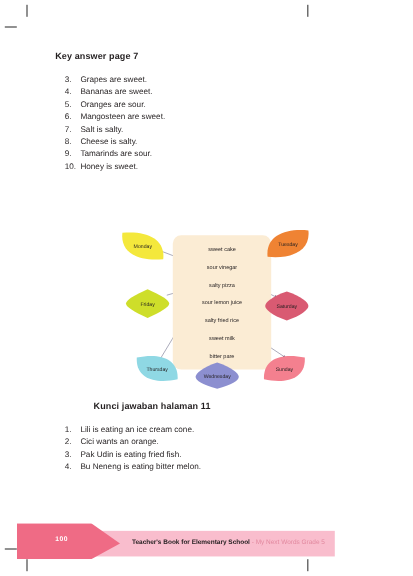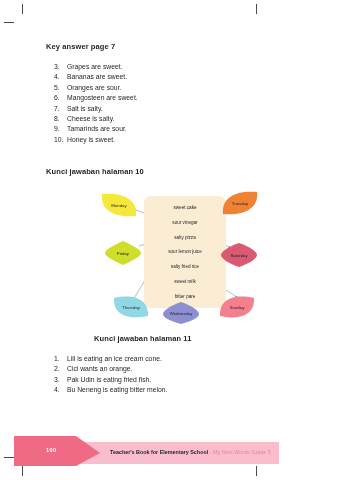--- a/index.html
+++ b/index.html
@@ -44,21 +44,21 @@
   .heading {
     position: absolute;
     font-size: 7.5px;
     font-weight: bold;
     color: #231f20;
     letter-spacing: 0.1px;
     white-space: nowrap;
   }
   .h-key   { left: 32px; top: 28px; }
   .h-k10   { left: 32px; top: 153px; }
-  .h-k11   { left: 48px; top: 320px; padding-left: 32px; }
+  .h-k11   { left: 32px; top: 320px; padding-left: 32px; }
 
   ol.answers {
     position: absolute;
     margin: 0;
     padding: 0;
     list-style: none;
     font-size: 6.8px;
     color: #231f20;
     line-height: 10.4px;
   }
@@ -244,21 +244,20 @@
       <li>
           <span class="num">9.</span>
           <span class="txt">Tamarinds are sour.</span>
         </li>
       <li>
           <span class="num">10.</span>
           <span class="txt">Honey is sweet.</span>
         </li>
     </ol>
 
-    <div class="heading h-k10">Kunci jawaban halaman 10</div>
 
     <div class="diagram">
 
       <svg width="190" height="142" viewBox="0 0 190 142">
         <defs>
           <marker id="ah" markerWidth="5" markerHeight="5" refX="4" refY="2.5" orient="auto" markerUnits="strokeWidth">
             <path d="M0,0.5 L4.5,2.5 L0,4.5 z" fill="#6a6a86"></path>
           </marker>
         </defs>
         <g stroke="#8a8aa0" stroke-width="0.6" fill="none" marker-end="url(#ah)">

